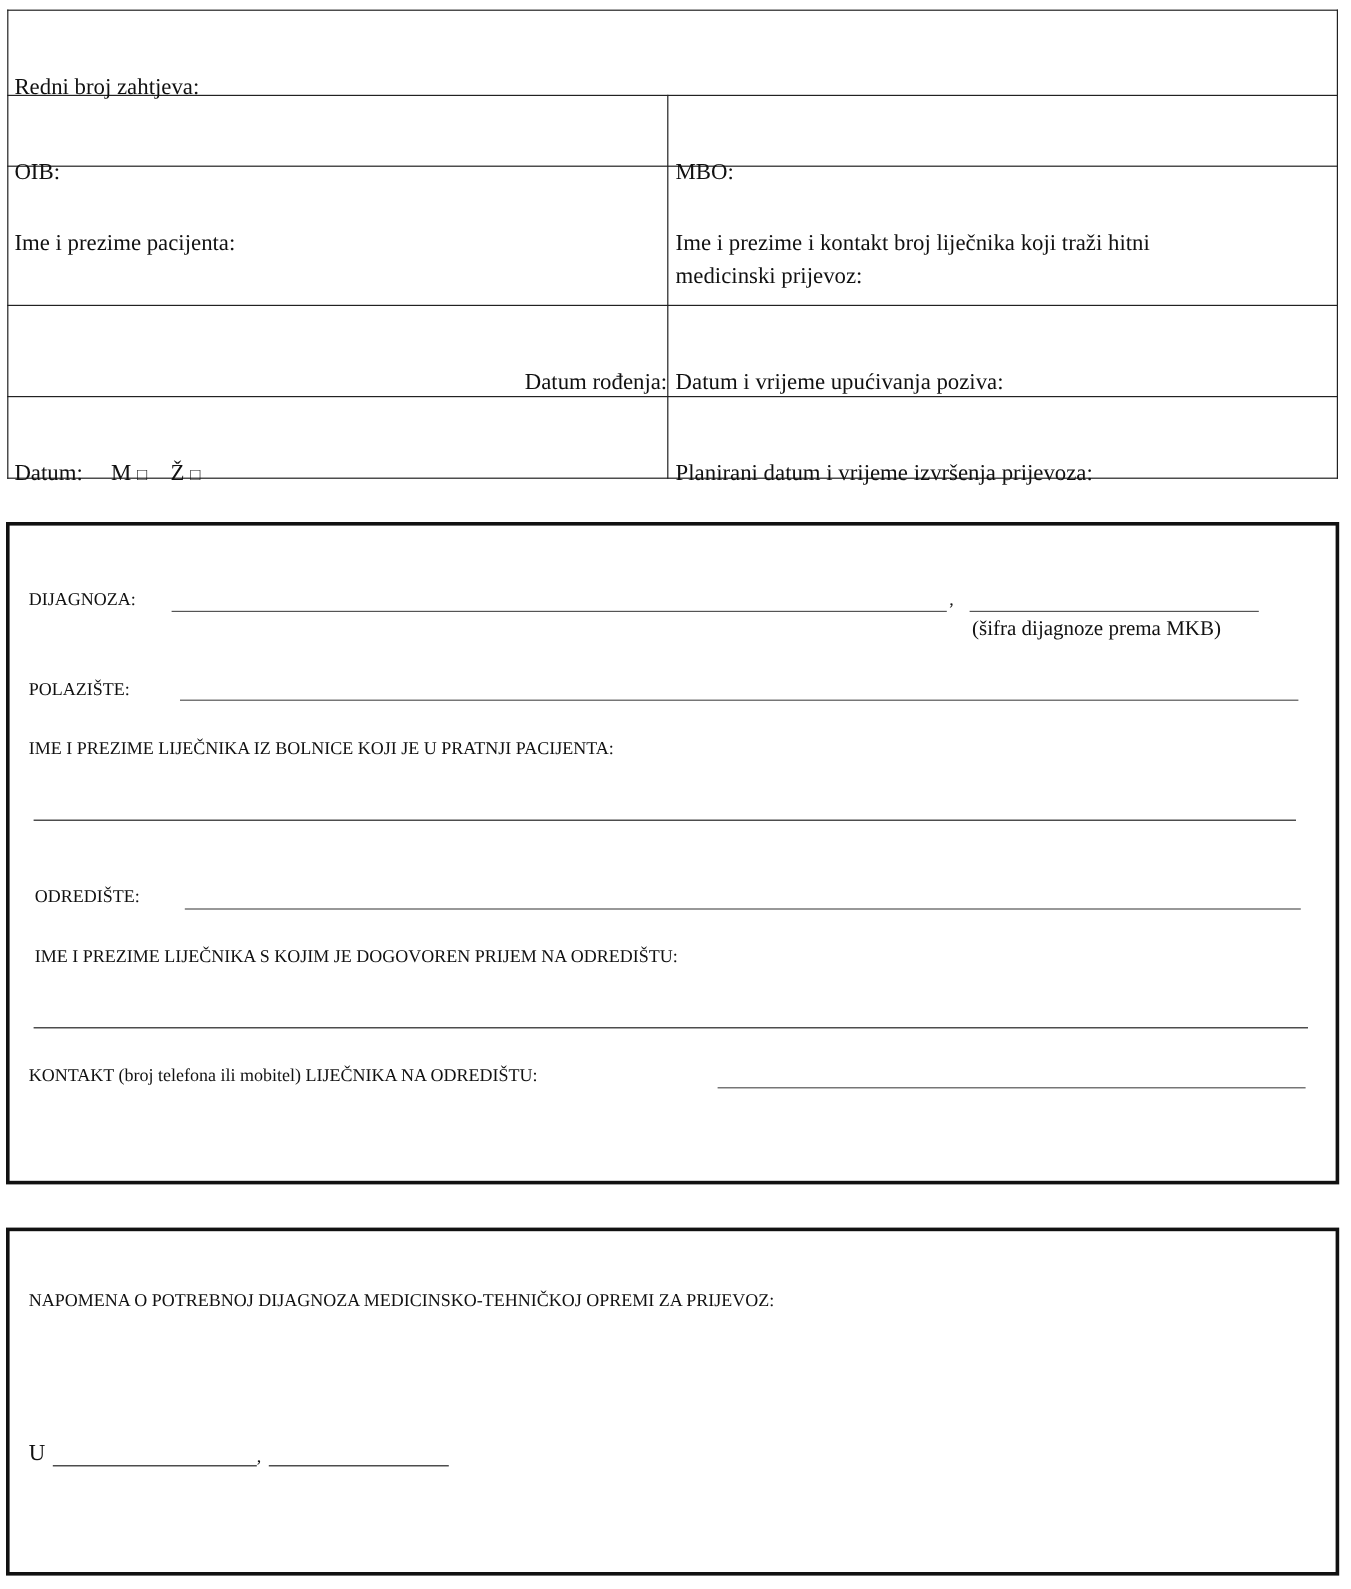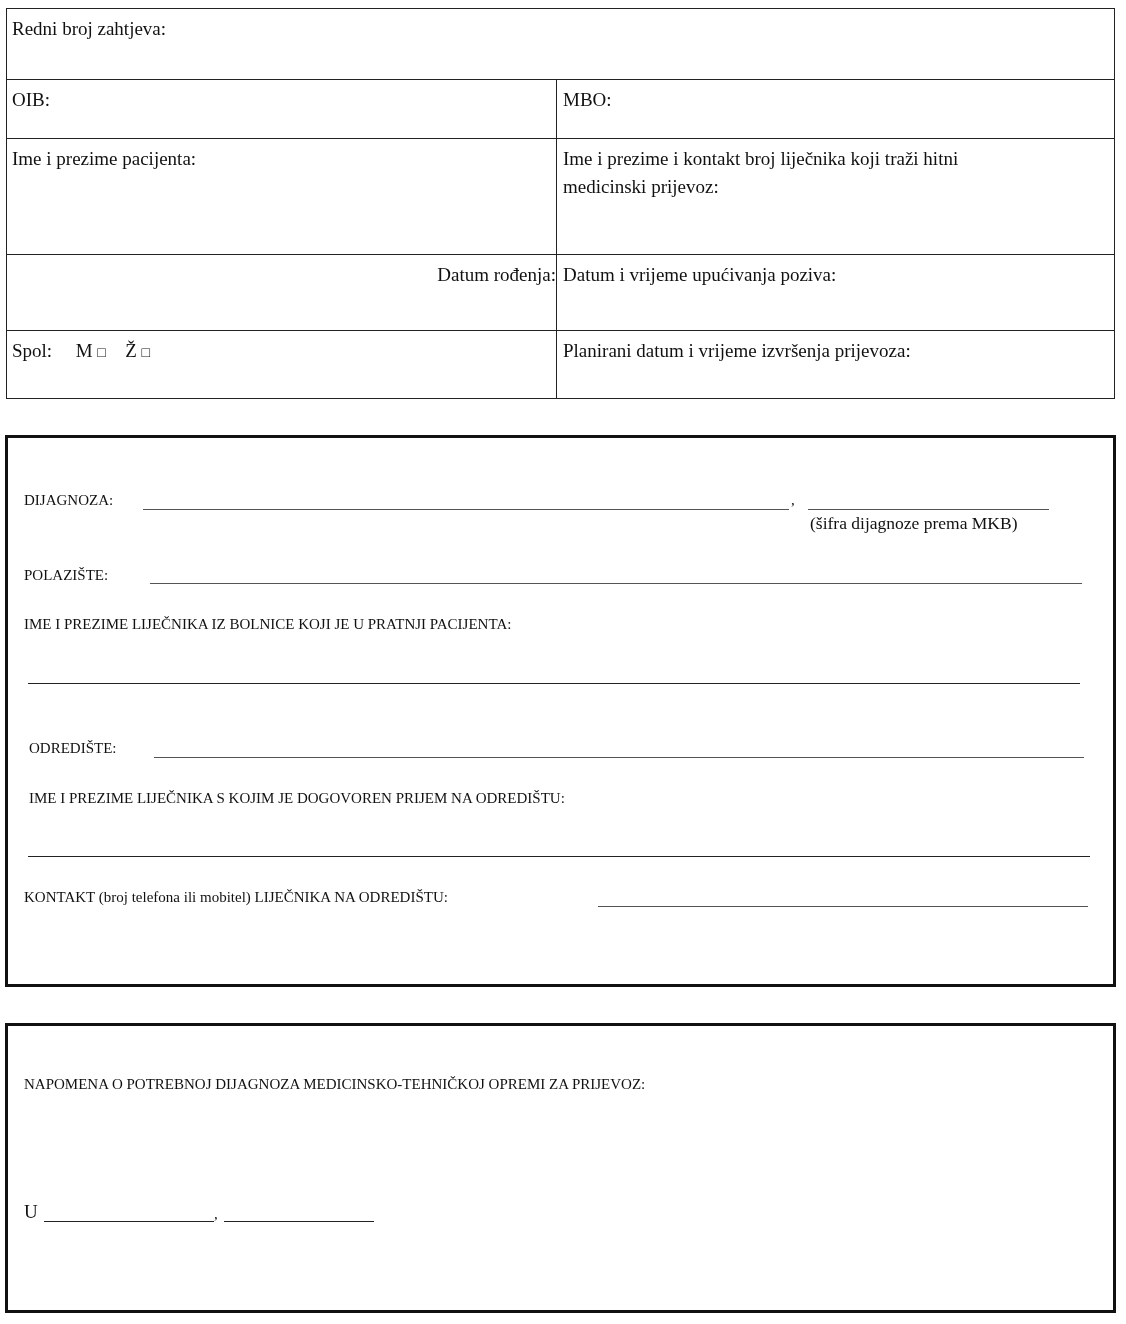--- a/index.html
+++ b/index.html
@@ -7,20 +7,21 @@
       width: 1126px; height: 1324px; position: relative; overflow: hidden;
       font-family: "Liberation Serif", "DejaVu Serif", serif;
       color: #111111;
     }
     .abs { position: absolute; }
     
     .cell {
       position: absolute; box-sizing: border-box;
       font-size: 19px; line-height: 28px;
       padding: 7px 0 0 6px;
+      margin-top: 44px;
     }
     .hline { position: absolute; height: 1px; background: #222; }
     .vline { position: absolute; width: 1px; background: #222; }
     
     .box {
       position: absolute; box-sizing: border-box;
       border: 3px solid #111;
     }
     .lbl { position: absolute; font-size: 15px; white-space: nowrap; line-height: 22px; }
     .line { position: absolute; height: 1px; background: #555; }
@@ -62,21 +63,21 @@
   </div>
 
   <div class="cell" style="left:6px; top:254px; width:550px; height:76px;text-align:right;">
     <span>Datum rođenja:</span>
   </div>
   <div class="cell" style="left:557px; top:254px; width:557px; height:76px;">
     <span>Datum i vrijeme upućivanja poziva:</span>
   </div>
 
   <div class="cell" style="left:6px; top:330px; width:550px; height:68px;">
-    <span>Spol:</span>
+    <span>Datum:</span>
     <span style="display:inline-block; width:14px;"></span>
     <span>
       <span>M</span>
       <span class="chk">□</span>
     </span>
     <span style="display:inline-block; width:10px;"></span>
     <span>
       <span>Ž</span>
       <span class="chk">□</span>
     </span>

